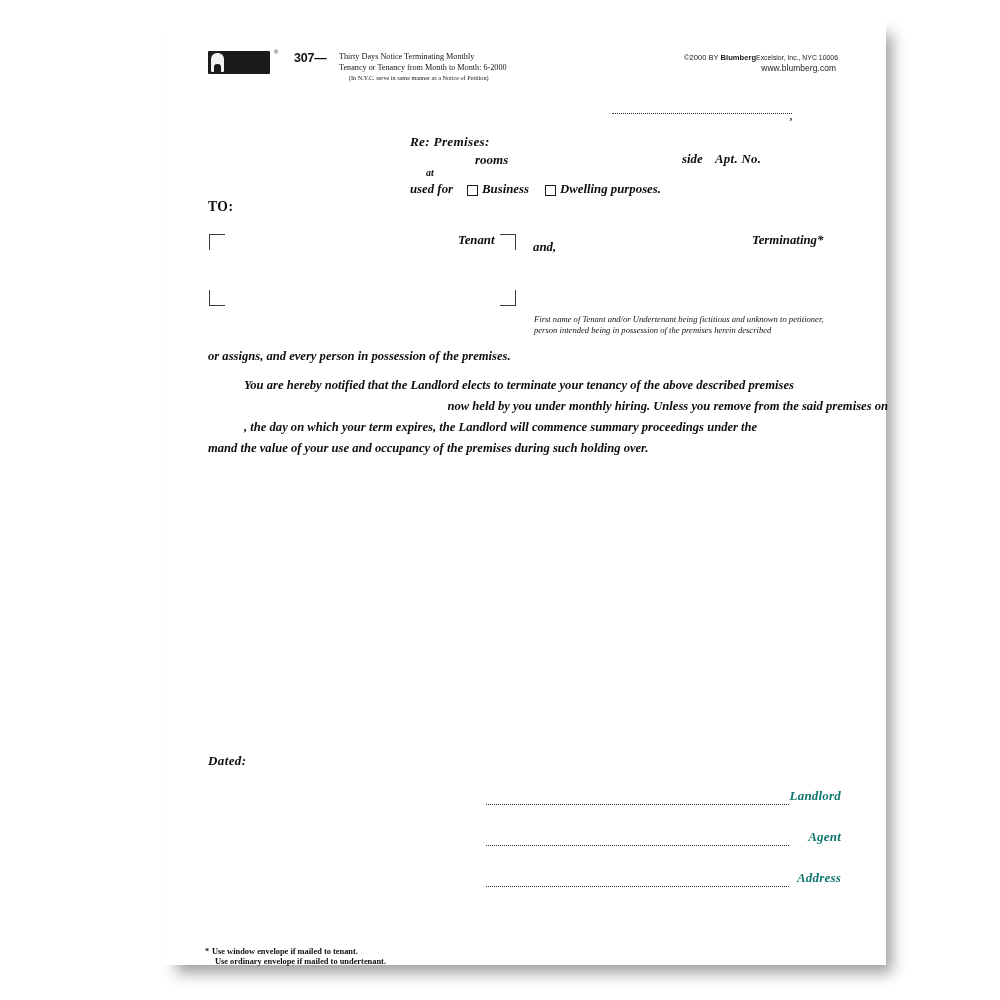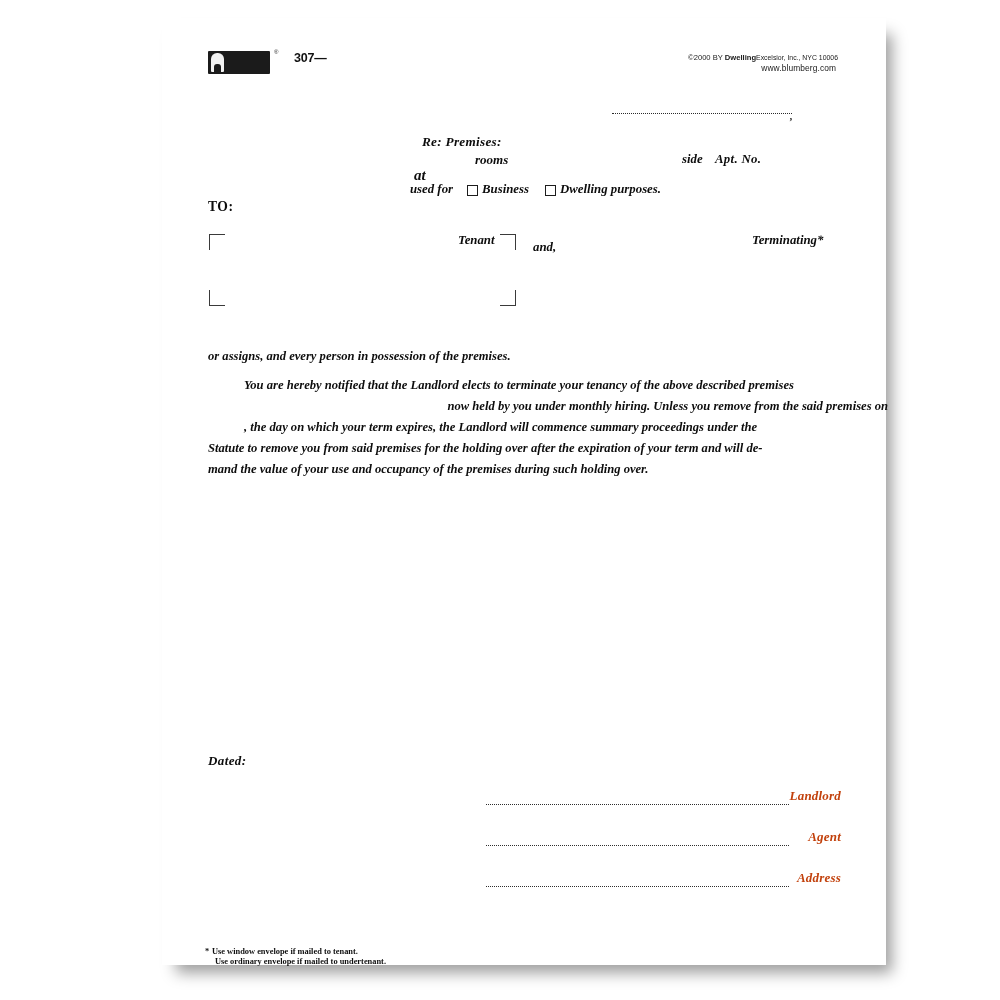--- a/index.html
+++ b/index.html
@@ -152,25 +152,25 @@
   .topline-tail {
     position: absolute;
     left: 628px;
     top: 92px;
     font-size: 11px;
     color: #2b2b2b;
     font-family: "Liberation Serif", serif;
   }
 
   
-  .re-label   { position: absolute; left: 260px; top: 116px; font-size: 13.2px; letter-spacing: 0.3px; }
+  .re-label   { position: absolute; left: 248px; top: 116px; font-size: 13.2px; letter-spacing: 0.3px; }
   .re-rooms   { position: absolute; left: 313px; top: 134px; font-size: 13px; text-align: center; }
   .re-side    { position: absolute; left: 520px; top: 134px; font-size: 12.8px; }
   .re-aptno   { position: absolute; left: 553px; top: 134px; font-size: 12.8px; letter-spacing: 0.3px; }
-  .re-at      { position: absolute; left: 252px; top: 149px; font-size: 15px; }
+  .re-at      { position: absolute; left: 264px; top: 149px; font-size: 10px; }
   .re-usedfor { position: absolute; left: 248px; top: 164px; font-size: 12.8px; }
 
   .chk {
     position: absolute;
     width: 9px;
     height: 9px;
     border: 1.1px solid #1d1d1d;
     background: #fff;
   }
   .chk-biz  { left: 305px; top: 167px; }
@@ -267,21 +267,21 @@
     border-bottom: 1.4px dotted #2e2e2e;
   }
   .sig-name {
     position: absolute;
     right: 0;
     top: 0;
     font-family: "Liberation Serif", serif;
     font-style: italic;
     font-weight: bold;
     font-size: 13px;
-    color: #c2410c;
+    color: #0f766e;
     letter-spacing: 0.2px;
   }
 
   
   .footnote {
     position: absolute;
     left: 50px;
     top: 929px;
     font-family: "Liberation Serif", serif;
     font-weight: bold;
@@ -305,23 +305,28 @@
     <div class="logo-box">
       <div class="logo-figure"></div>
       <div class="logo-words">
         <div>Blumberg's</div>
         <div>Law Products</div>
       </div>
     </div>
     <span class="logo-reg">®</span>
 
     <span class="form-no">307—</span>
+    <div class="form-title">
+      <span>Thirty Days Notice Terminating Monthly</span><br>
+      <span>Tenancy or Tenancy from Month to Month: 6-2000</span>
+      <span class="sub">(In N.Y.C. serve in same manner as a Notice of Petition)</span>
+    </div>
 
     <div class="copyright">
-      <span>©2000 BY </span><b>Dwelling</b><span class="c-small">Excelsior, Inc., NYC 10006</span>
+      <span>©2000 BY </span><b>Blumberg</b><span class="c-small">Excelsior, Inc., NYC 10006</span>
       <span class="url">www.blumberg.com</span>
     </div>
 
     <div class="topline"></div>
     <span class="topline-tail ital">,</span>
 
     <span class="ital re-label">Re: Premises:</span>
     <span class="ital re-rooms">rooms</span>
     <span class="ital re-side">side</span>
     <span class="ital re-aptno">Apt. No.</span>
@@ -337,28 +342,28 @@
 
     <span class="corner tl c-tl"></span>
     <span class="corner tr c-tr"></span>
     <span class="corner bl c-bl"></span>
     <span class="corner br c-br"></span>
 
     <span class="ital tenant-lbl">Tenant</span>
     <span class="ital and-lbl">and,</span>
     <span class="ital under-lbl">Terminating*</span>
 
+    <div class="fict-note">First name of Tenant and/or Undertenant being fictitious and unknown to petitioner, person intended being in possession of the premises herein described</div>
 
     <span class="ital or-assigns">or assigns, and every person in possession of the premises.</span>
 
     <div class="body-par">
       <span class="l1">You are hereby notified that the Landlord elects to terminate your tenancy of the above described premises</span>
       <span class="l2">now held by you under monthly hiring. Unless you remove from the said premises on</span>
       <span class="l3">, the day on which your term expires, the Landlord will commence summary proceedings under the</span>
-      <span class="l4">Statute to remove you from said premises for the holding over after the expiration of your term and will de-</span>
       <span class="l5">mand the value of your use and occupancy of the premises during such holding over.</span>
     </div>
 
     <span class="ital dated-lbl">Dated:</span>
 
     <div class="sigrow sig1">
       <span class="sig-dots"></span>
       <span class="sig-name">Landlord</span>
     </div>
     <div class="sigrow sig2">

